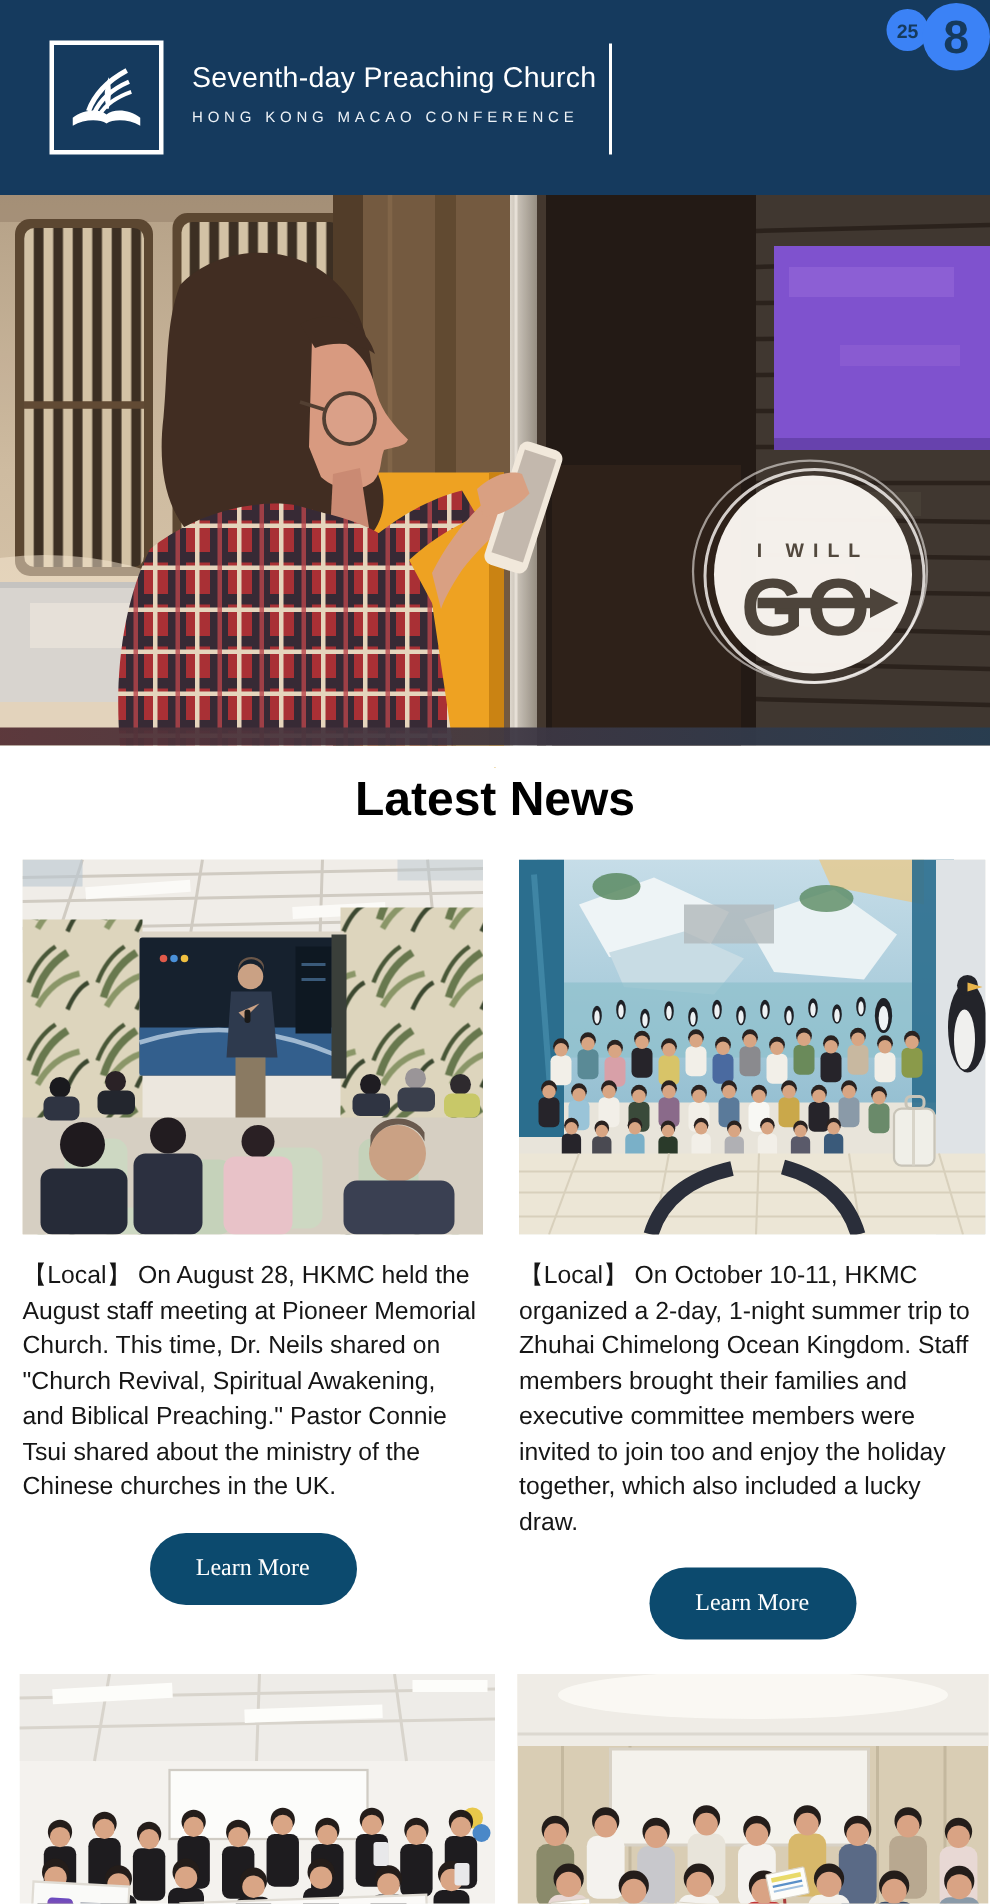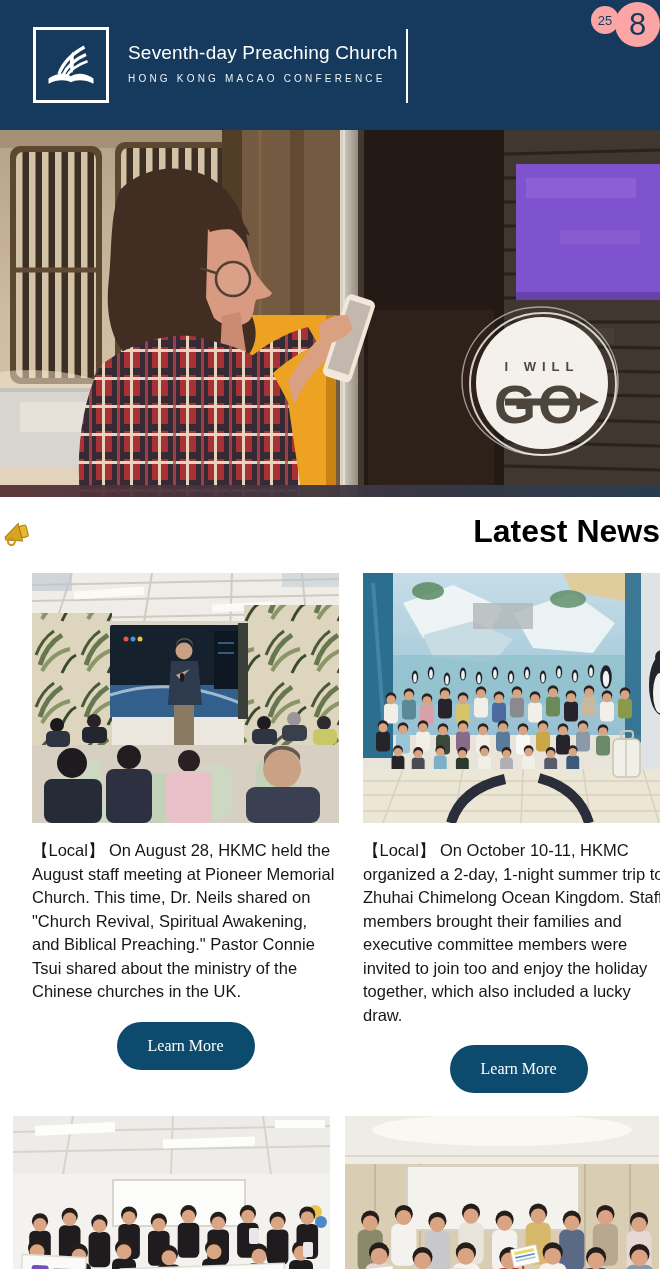--- a/index.html
+++ b/index.html
@@ -9,30 +9,30 @@
   }
   
   .header{position:relative;width:660px;height:130px;background:#153a5e;}
   .logo-box{position:absolute;left:33px;top:27px;width:70px;height:70px;border:3px solid #ffffff;
     display:flex;align-items:center;justify-content:center;}
   .org-text{position:absolute;left:128px;top:42px;color:#ffffff;}
   .org-name{font-size:19px;letter-spacing:.2px;}
   .org-sub{margin-top:9px;font-size:10px;letter-spacing:3.2px;color:#edf2f7;}
   .divider{position:absolute;left:406px;top:29px;width:2px;height:74px;background:#ffffff;}
   .dept{position:absolute;left:428px;top:56px;font-size:23px;letter-spacing:1.2px;color:#ffffff;}
-  .badge{position:absolute;border-radius:50%;background:#fca5a5;color:#153a5e;
-    display:flex;align-items:center;justify-content:center;font-weight:normal;}
+  .badge{position:absolute;border-radius:50%;background:#3b82f6;color:#153a5e;
+    display:flex;align-items:center;justify-content:center;font-weight:bold;}
   .badge-small{left:591px;top:6px;width:28px;height:28px;font-size:13px;z-index:1;}
   .badge-large{left:615px;top:2px;width:45px;height:45px;font-size:31px;z-index:2;}
   
   .hero{display:block;width:660px;height:367px;}
   
   .news-heading{margin-top:14px;height:40px;display:flex;align-items:center;justify-content:space-between;
-    font-size:32px;font-weight:bold;color:#000;gap:2px;}
-  .cards{display:grid;grid-template-columns:307px 311px;column-gap:24px;padding-left:32px;margin-top:22px;}
+    font-size:32px;font-weight:bold;color:#000;gap:2px;flex-direction:column;}
+  .cards{display:grid;grid-template-columns:307px 311px;column-gap:24px;padding-left:15px;margin-top:22px;}
   .card-img{display:block;width:100%;height:250px;}
   .card-text{margin-top:16px;font-size:16.5px;line-height:23.5px;color:#161616;}
   .learn-btn{display:block;margin:18px auto 0 auto;width:138px;height:48px;border:none;cursor:pointer;
     border-radius:24px;background:#0c4a6e;color:#ffffff;font-size:16px;font-family:Liberation Serif, serif;}
   .bottom-row{display:grid;grid-template-columns:317px 314px;column-gap:15px;padding-left:13px;margin-top:23px;}
   .bottom-img{display:block;width:100%;height:250px;}
 </style>
 </head>
 <body>
 

